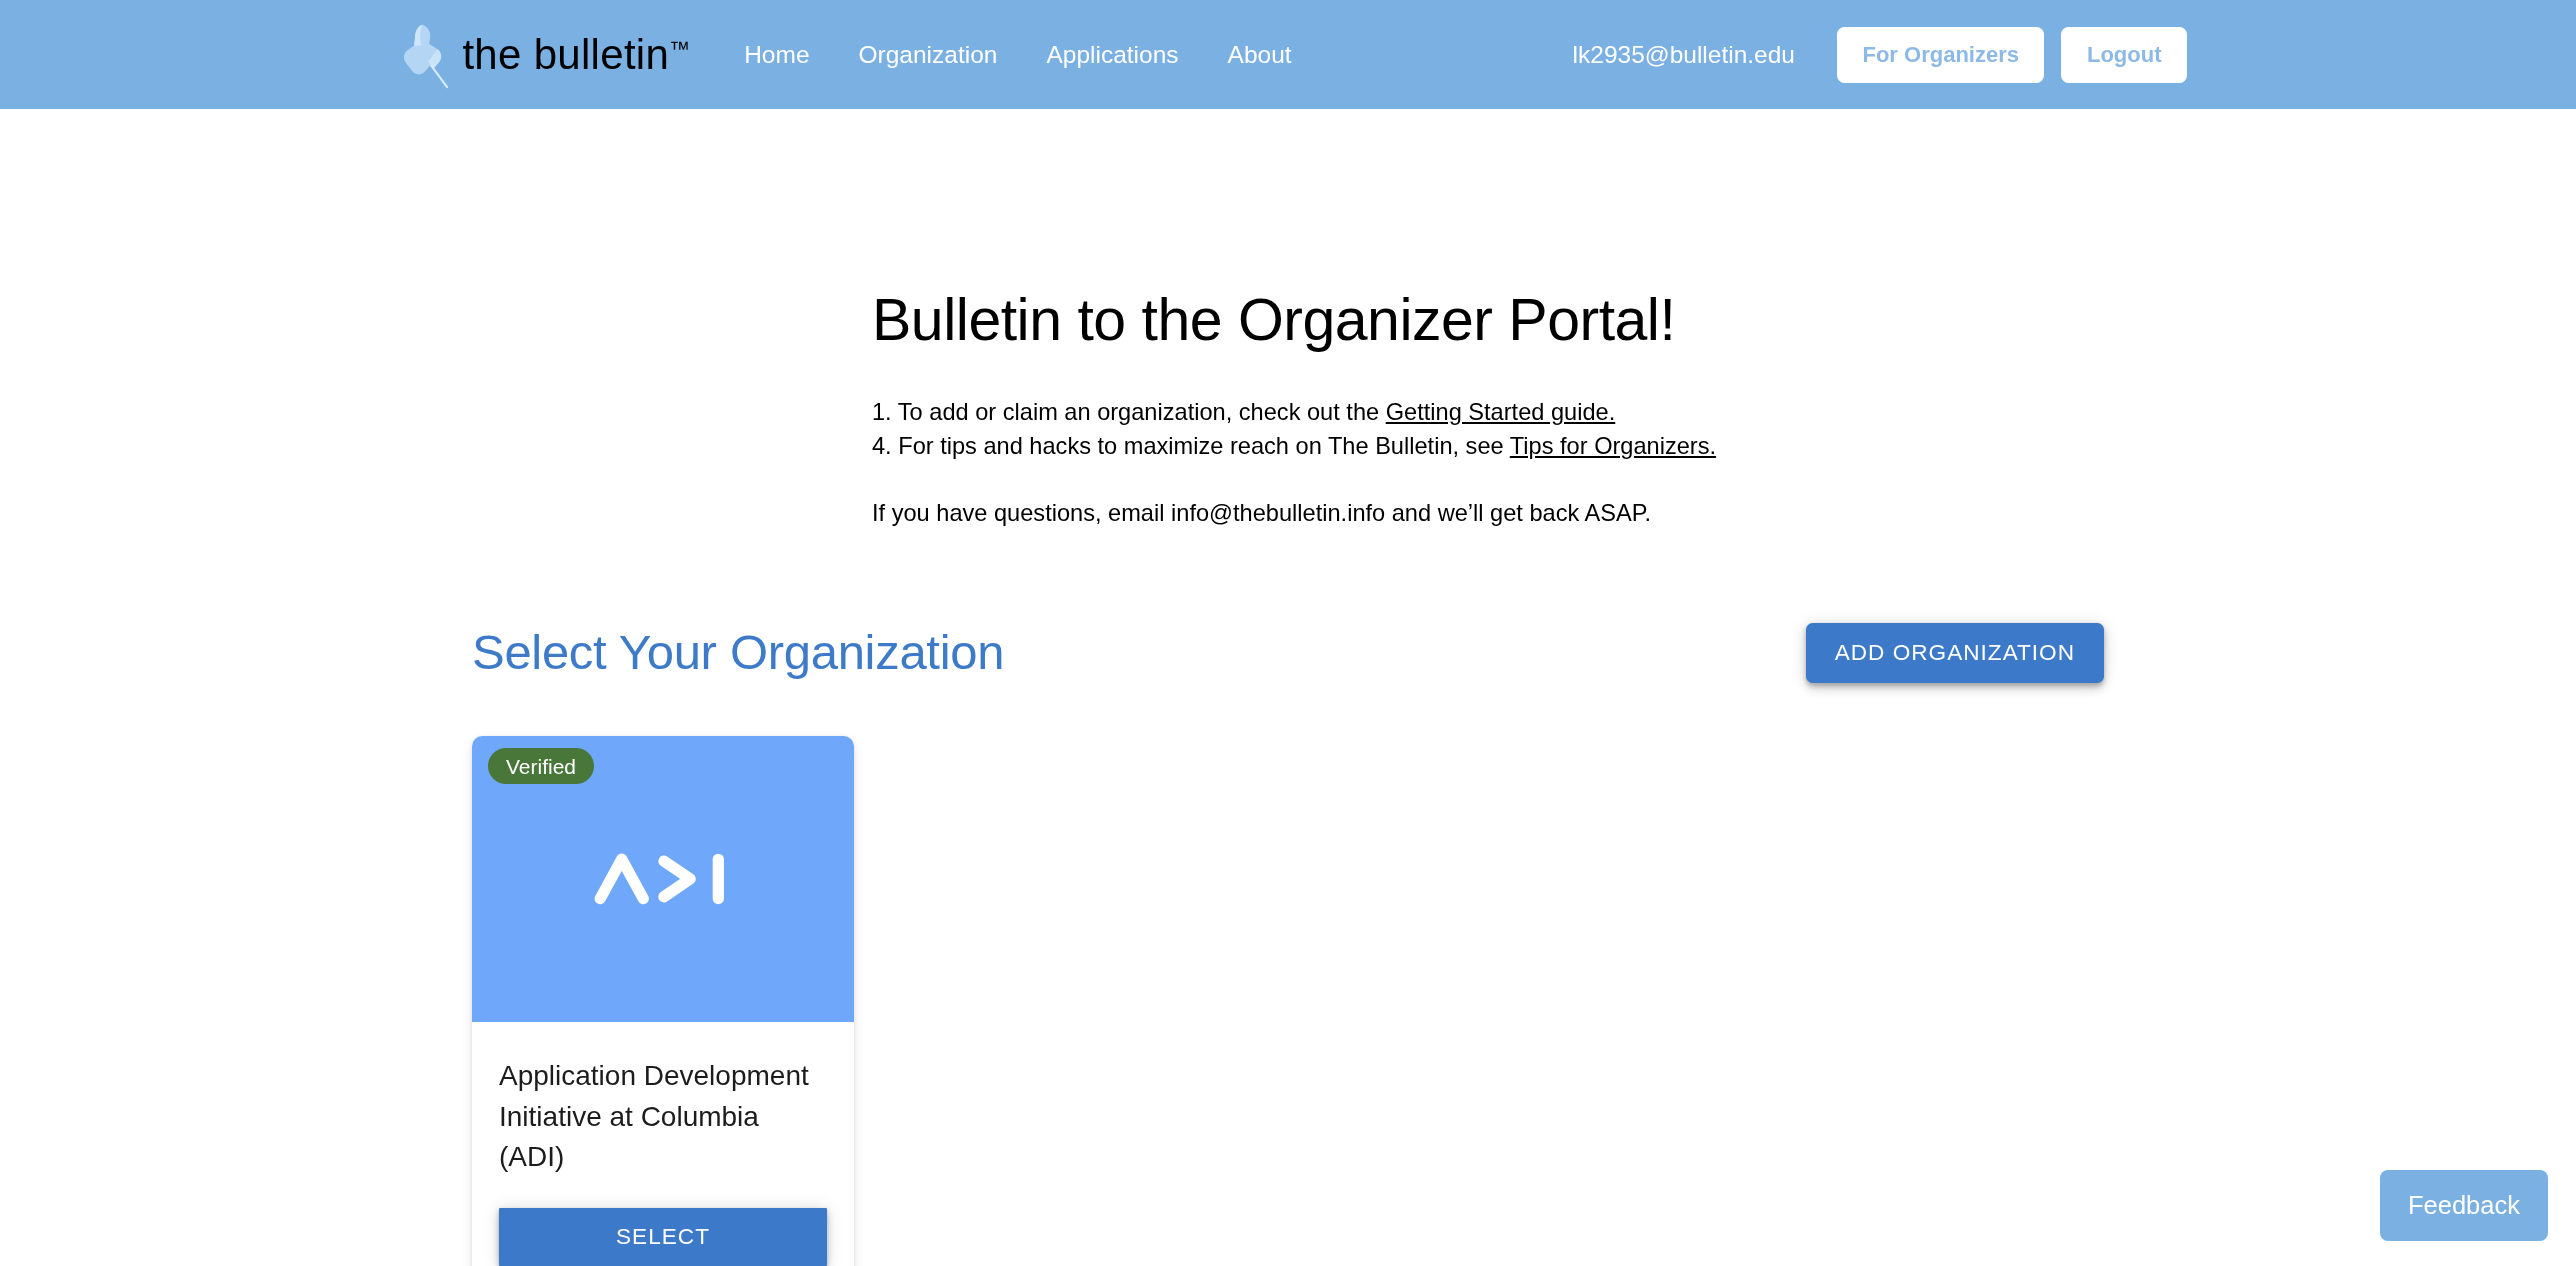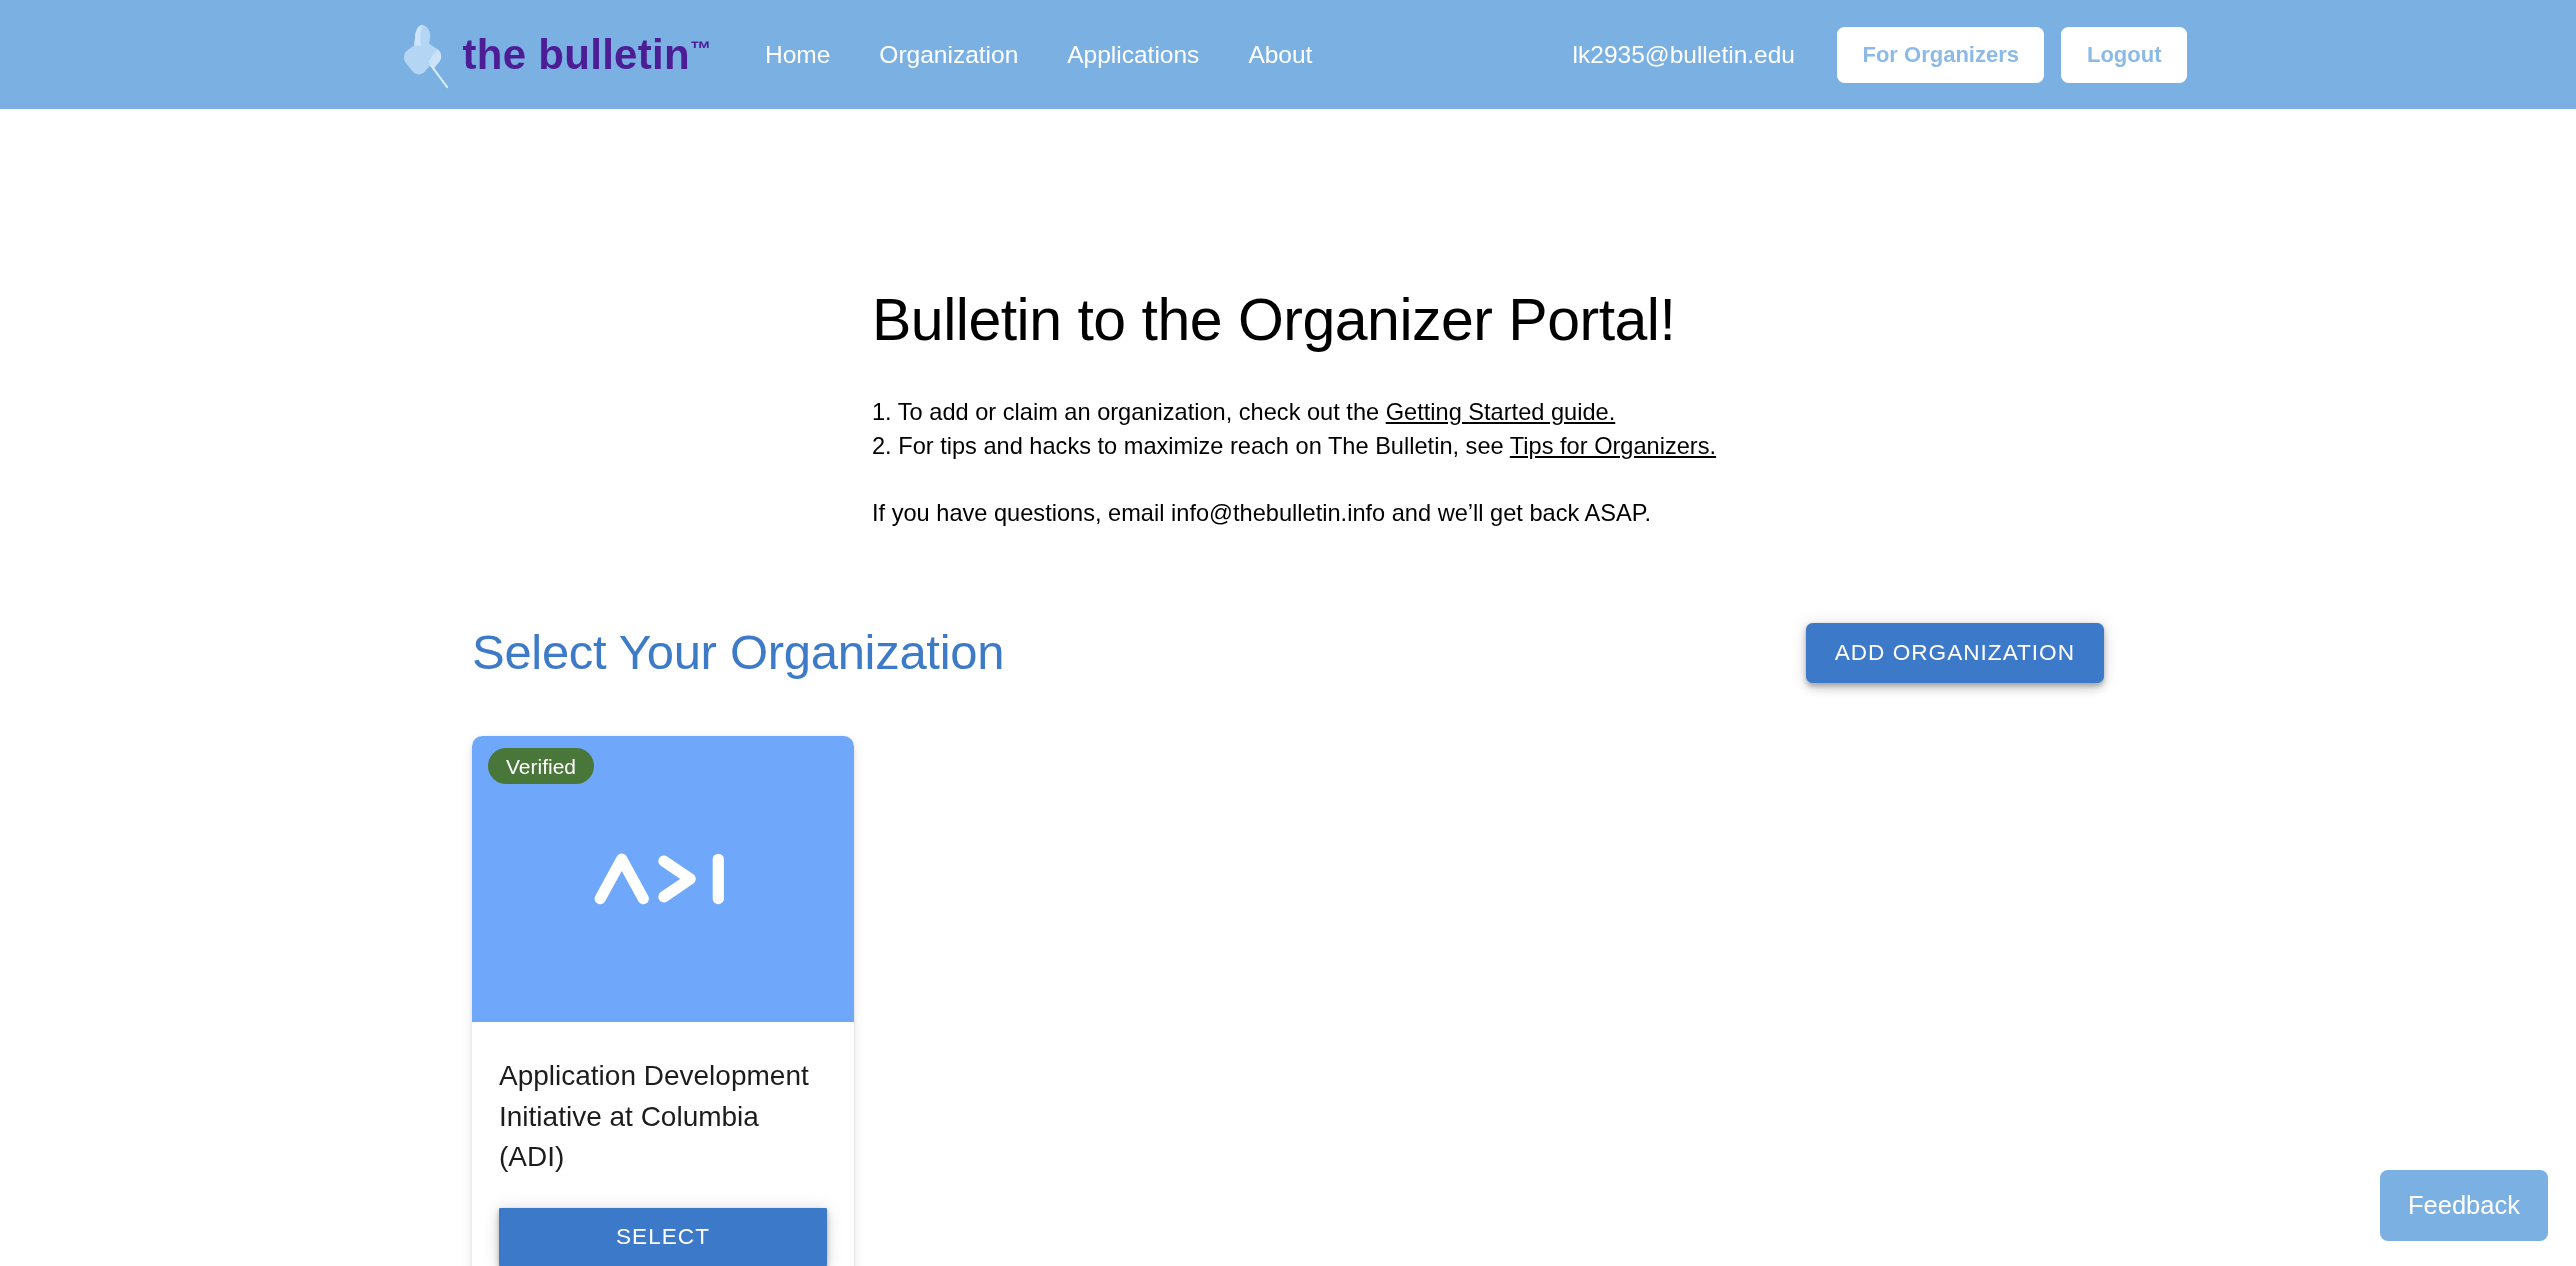--- a/index.html
+++ b/index.html
@@ -30,23 +30,23 @@
     text-decoration: none;
   }
   .pin-icon {
     width: 59px;
     height: 68px;
     display: block;
     flex: none;
     margin-right: 9.4px;
   }
   .brand-name {
-    color: #4c1d95;
+    color: #000000;
     font-size: 42px;
-    font-weight: 700;
+    font-weight: 400;
     letter-spacing: 0.3px;
     line-height: 1;
     white-space: nowrap;
   }
   .brand-name .tm {
     font-size: 21px;
     vertical-align: 13.2px;
     letter-spacing: 0;
   }
 
@@ -278,21 +278,21 @@
   </div>
 </div>
 
 <div class="page">
 
   <div class="intro">
     <h1 class="page-title">Bulletin to the Organizer Portal!</h1>
 
     <p class="intro-line"><span>1. To add or claim an organization, check out the </span><a href="#">Getting Started guide.</a></p>
 
-    <p class="intro-line"><span>2. For tips and hacks to maximize reach on The Bulletin, see </span><a href="#">Tips for Organizers.</a></p>
+    <p class="intro-line"><span>4. For tips and hacks to maximize reach on The Bulletin, see </span><a href="#">Tips for Organizers.</a></p>
 
     <div class="intro-gap"></div>
 
     <p class="intro-line">If you have questions, email info@thebulletin.info and we’ll get back ASAP.</p>
   </div>
 
   <div class="section-head">
     <h2 class="section-title">Select Your Organization</h2>
     <button class="btn-primary">ADD ORGANIZATION</button>
   </div>

